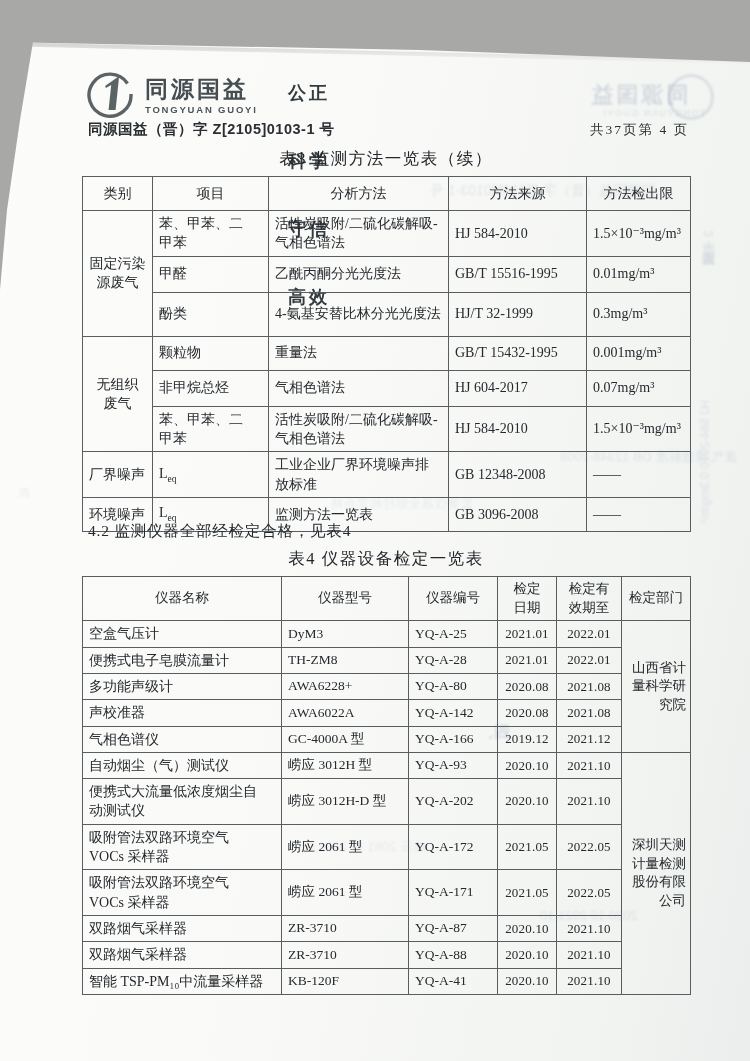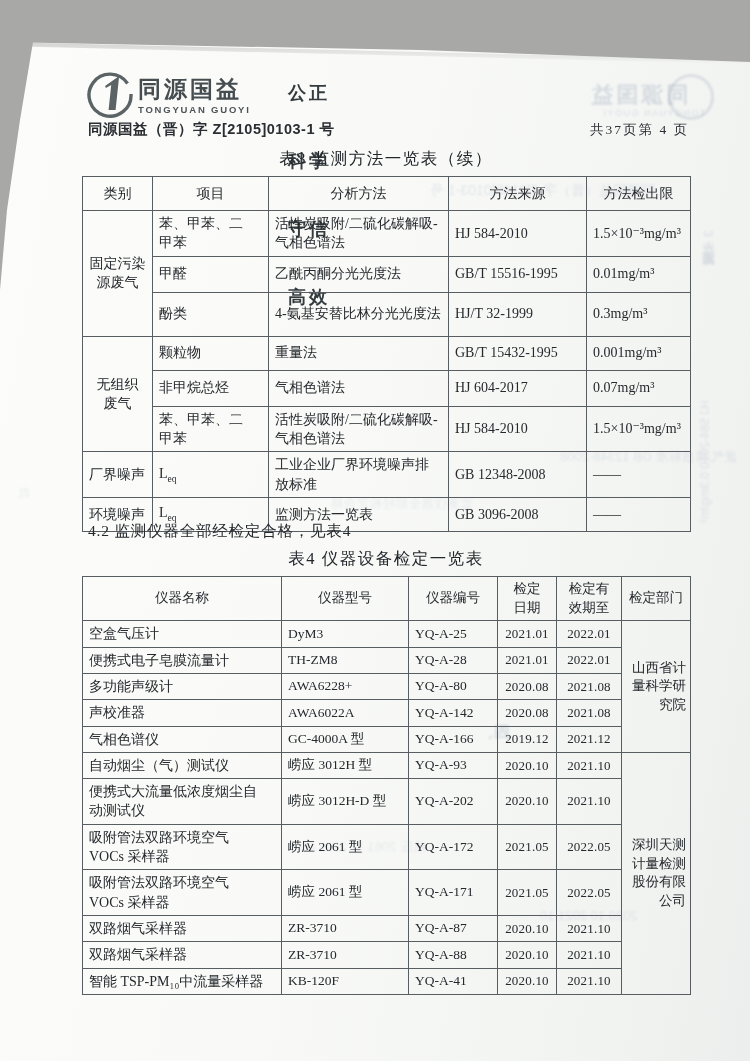--- a/index.html
+++ b/index.html
@@ -32,21 +32,21 @@
   }
   
   .bleed span, .bleed .bl-circle {
     position:absolute; transform:scaleX(-1);
     color:#8d9ab0; filter:blur(1.2px);
     font-family:"Liberation Sans","DejaVu Sans",sans-serif;
     white-space:nowrap; pointer-events:none;
   }
   .bl-circle { width:46px; height:46px; border:3px solid #9aa6b8; border-radius:50%; opacity:.28; }
   
-  .logo { position:absolute; left:84px; top:68px; display:flex; align-items:center; gap:2px; }
+  .logo { position:absolute; left:84px; top:68px; display:flex; align-items:center; gap:9px; }
   .logo-text { display:flex; flex-direction:column; }
   .brand {
     font-family:"Liberation Sans","DejaVu Sans",sans-serif;
     font-size:23px; font-weight:bold; color:#454d50; letter-spacing:3px; line-height:1.1;
   }
   .brand-en {
     font-family:"Liberation Sans","DejaVu Sans",sans-serif;
     font-size:9.5px; font-weight:bold; color:#4d5457; letter-spacing:1.8px; margin-top:2px;
   }
   .slogan {

